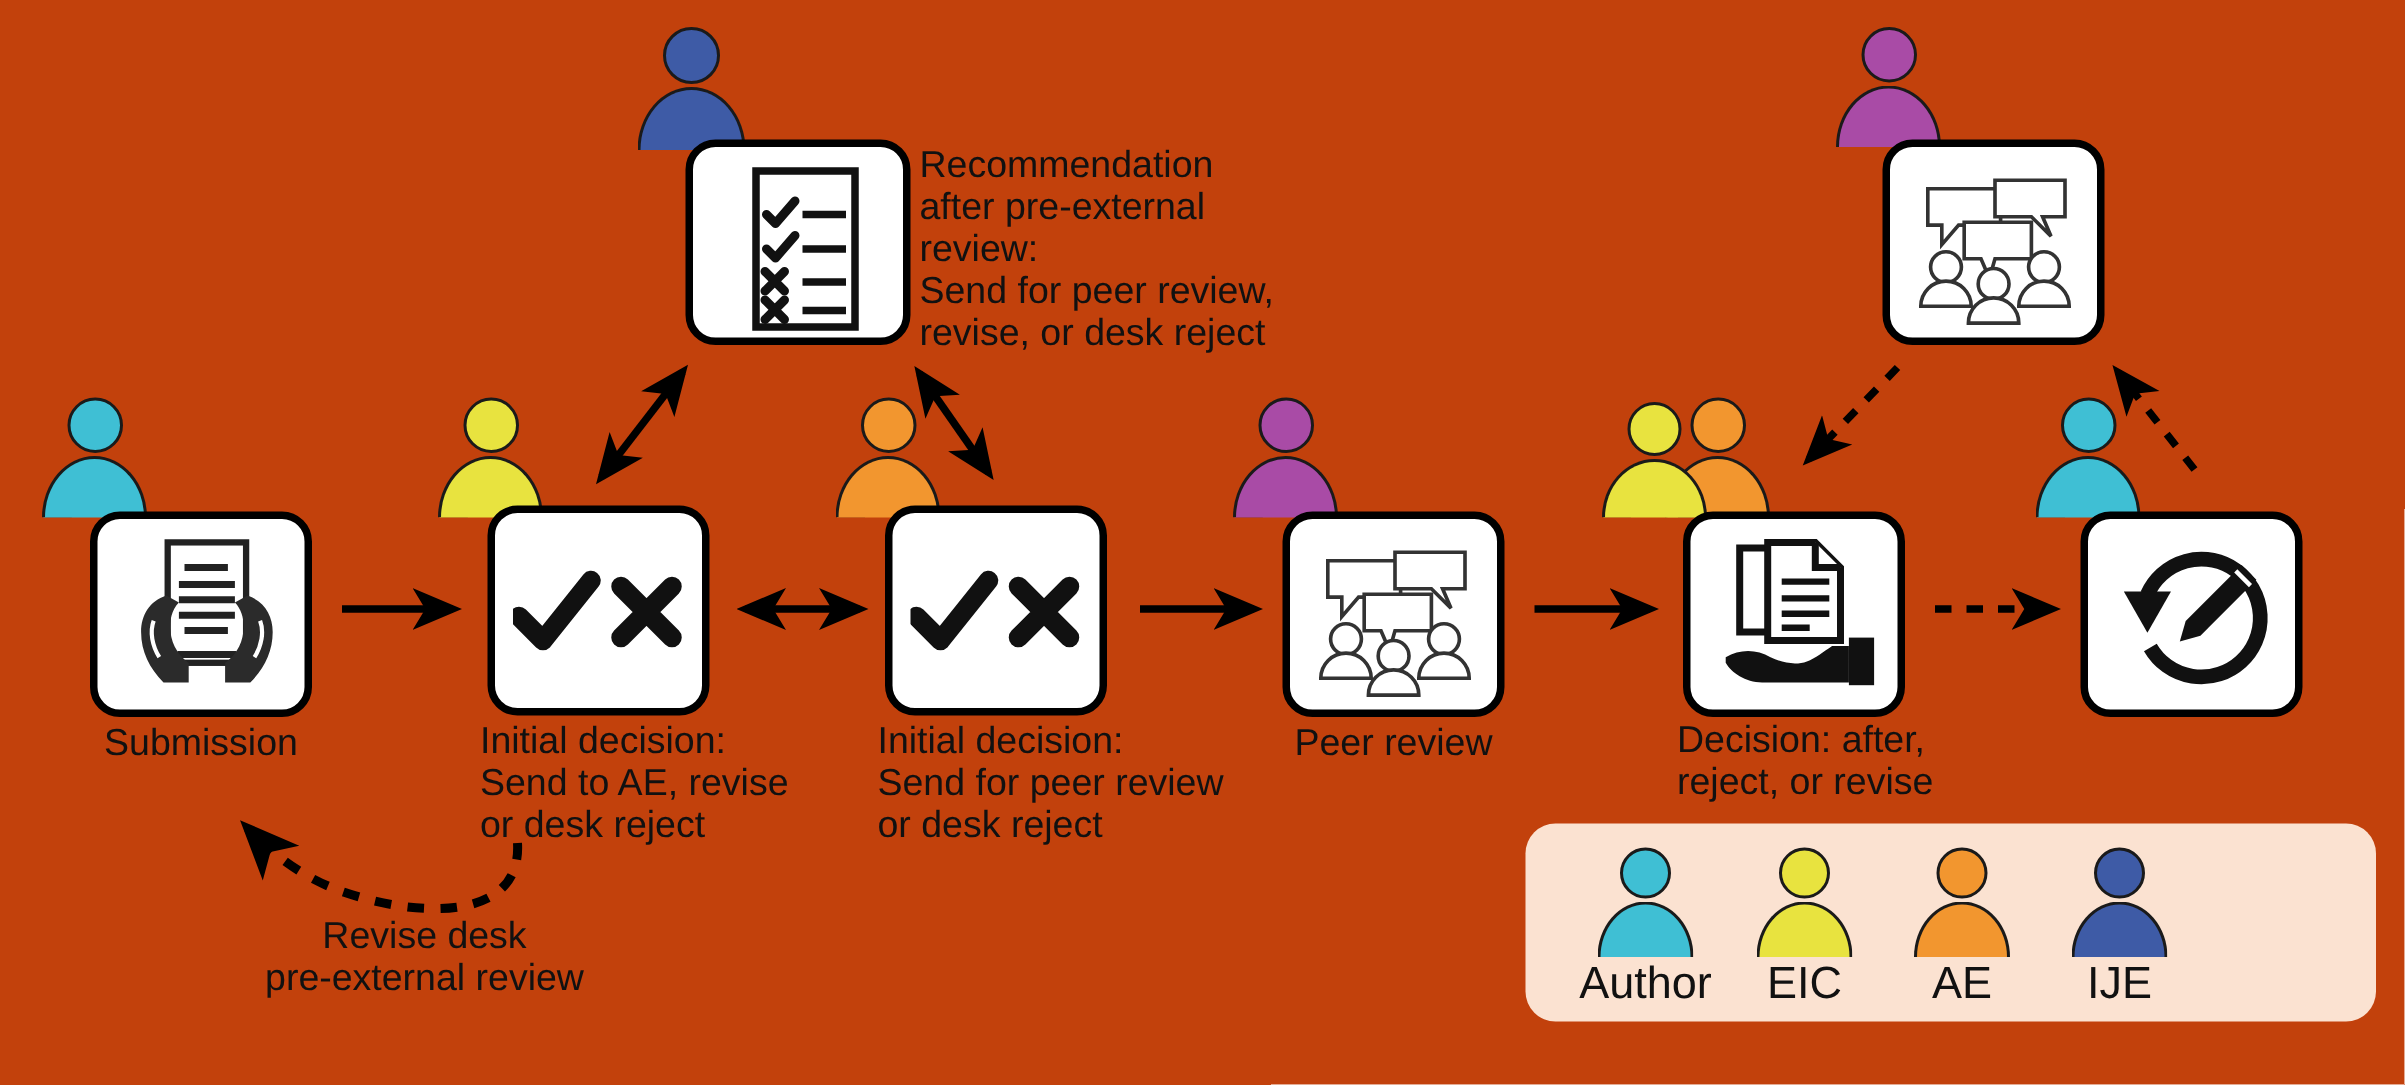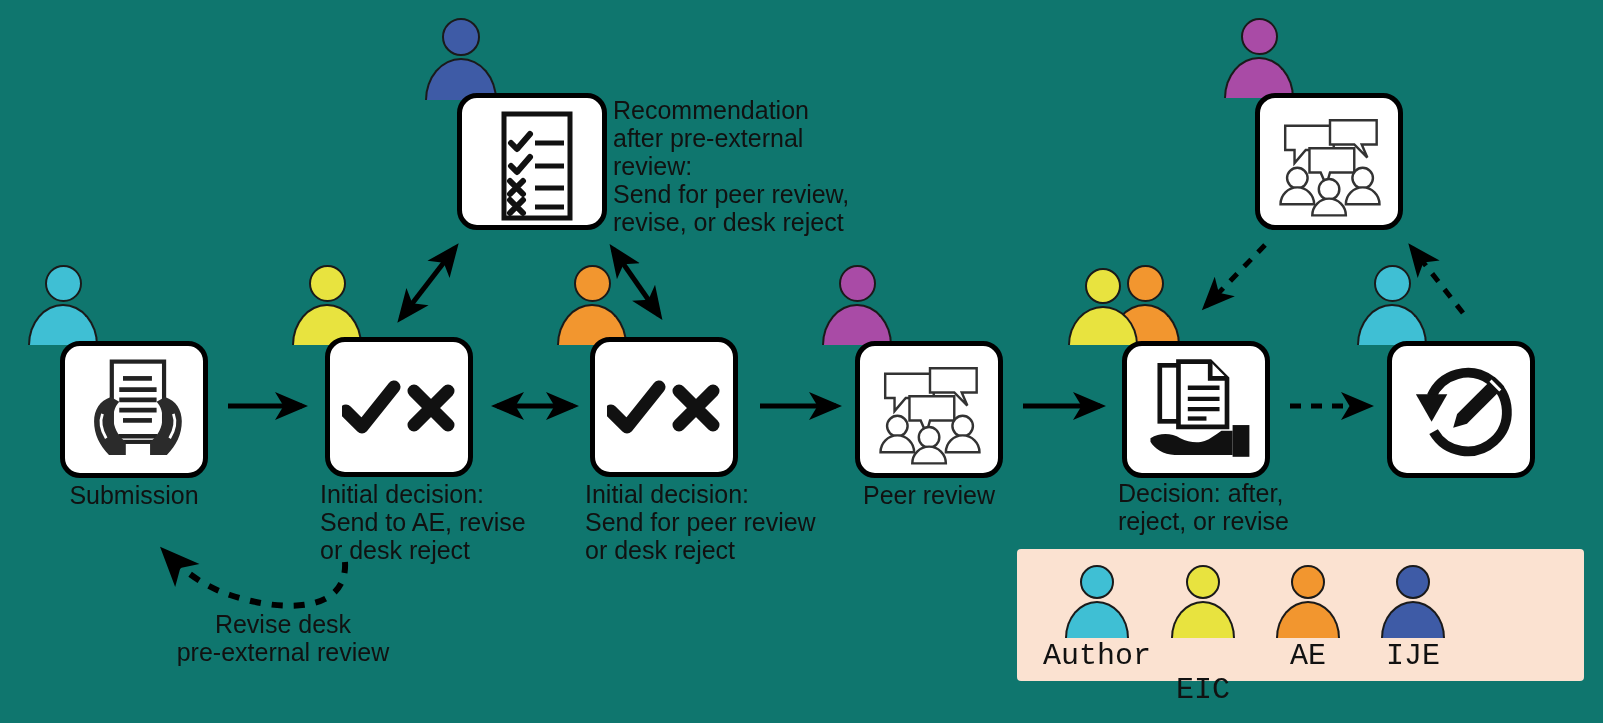--- a/index.html
+++ b/index.html
@@ -9,21 +9,21 @@
     background: #ffffff;
   }
   body {
     font-family: "Liberation Sans", sans-serif;
     color: #111111;
   }
   #canvas {
     position: relative;
     width: 1603px;
     height: 723px;
-    background: #0f766e;
+    background: #c2410c;
     overflow: hidden;
   }
 
   
   .node-box {
     position: absolute;
     background: #ffffff;
     border: 5px solid #000000;
     border-radius: 20px;
     box-sizing: border-box;
@@ -60,22 +60,21 @@
     border-bottom: none;
     border-top-left-radius: 50% 100%;
     border-top-right-radius: 50% 100%;
     box-sizing: border-box;
   }
 
   
   #legend {
     position: absolute;
     background: #FBE2D1;
-    border-radius: 4px;
-    font-family: Liberation Mono, monospace;
+    border-radius: 20px;
   }
   .legend-item { position: absolute; text-align: center; }
   .legend-text {
     position: absolute;
     width: 130px;
     text-align: center;
     font-size: 30px;
     color: #111111;
   }
 
@@ -326,21 +325,21 @@
         <div class="body" style="left:0px; top:36px; width:64px; height:37px; background:#3FBFD4;"></div>
       </div>
       <div class="legend-text" style="left:0px; top:74px;">Author</div>
     </div>
 
     <div class="legend-item" style="left:121px; top:16px; width:130px; height:110px;">
       <div class="avatar" style="left:33px; top:0px; width:64px; height:73px;">
         <div class="head" style="left:15px; top:0px; width:34px; height:34px; background:#E8E33F;"></div>
         <div class="body" style="left:0px; top:36px; width:64px; height:37px; background:#E8E33F;"></div>
       </div>
-      <div class="legend-text" style="left:0px; top:74px;margin-top:34px;">EIC</div>
+      <div class="legend-text" style="left:0px; top:74px;">EIC</div>
     </div>
 
     <div class="legend-item" style="left:331px; top:16px; width:130px; height:110px;">
       <div class="avatar" style="left:33px; top:0px; width:64px; height:73px;">
         <div class="head" style="left:15px; top:0px; width:34px; height:34px; background:#3E5BA6;"></div>
         <div class="body" style="left:0px; top:36px; width:64px; height:37px; background:#3E5BA6;"></div>
       </div>
       <div class="legend-text" style="left:0px; top:74px;">IJE</div>
     </div>
 

